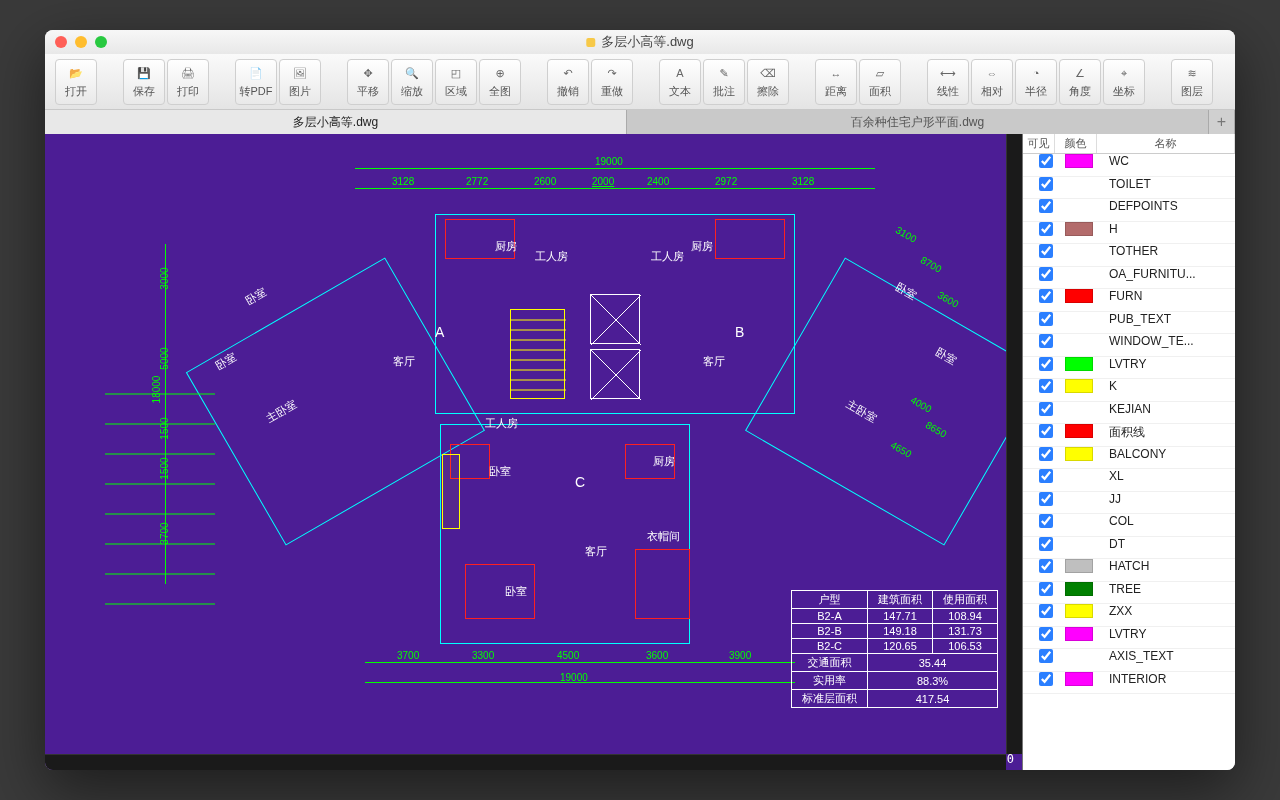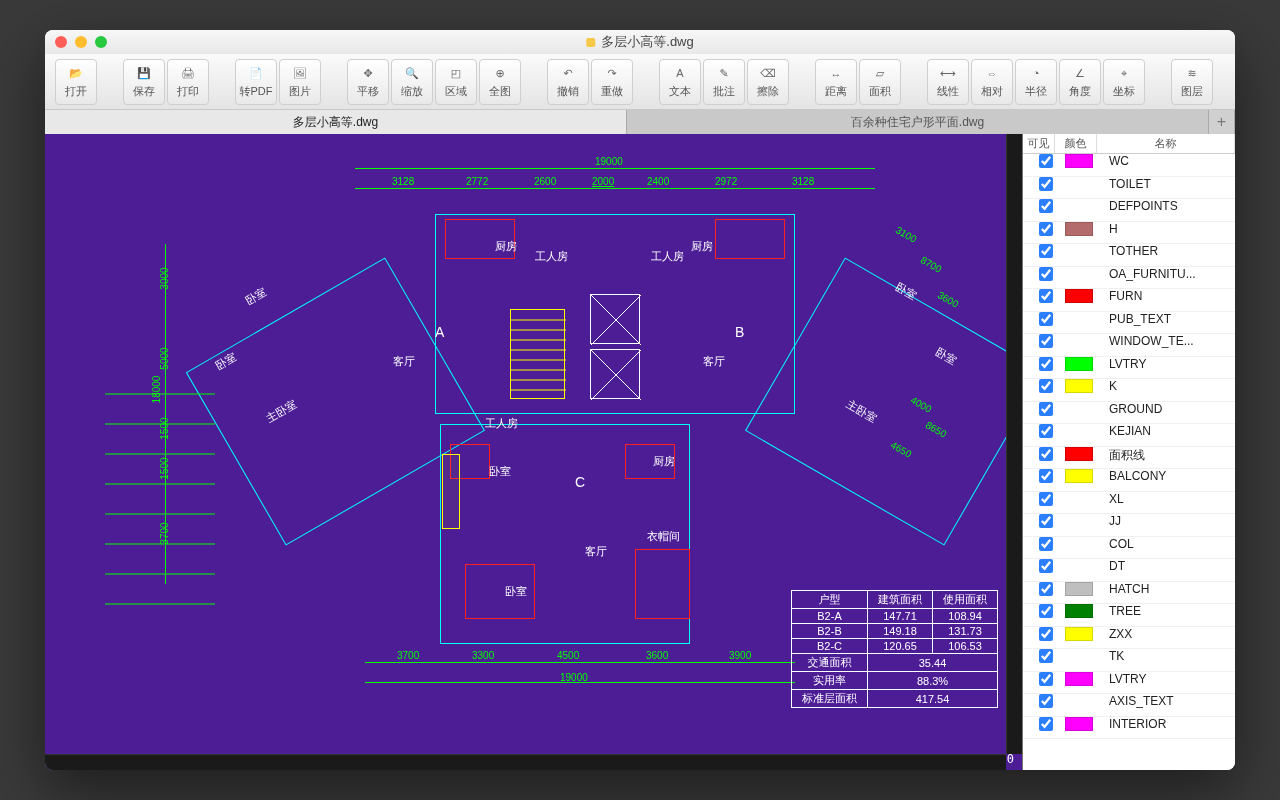--- a/index.html
+++ b/index.html
@@ -421,25 +421,20 @@
             <span class="lname">LVTRY</span>
           </div>
           <div class="lrow">
             <input type="checkbox" checked="" style="">
             <span class="swatch" style="background:#ffff00;"></span>
             <span class="lname">K</span>
           </div>
           <div class="lrow">
             <input type="checkbox" checked="" style="">
             <span class="swatch" style="background:transparent;border:none"></span>
-            <span class="lname">GROUND</span>
-          </div>
-          <div class="lrow">
-            <input type="checkbox" checked="" style="">
-            <span class="swatch" style="background:transparent;border:none"></span>
             <span class="lname">KEJIAN</span>
           </div>
           <div class="lrow">
             <input type="checkbox" checked="" style="">
             <span class="swatch" style="background:#ff0000;"></span>
             <span class="lname">面积线</span>
           </div>
           <div class="lrow">
             <input type="checkbox" checked="" style="">
             <span class="swatch" style="background:#ffff00;"></span>
@@ -472,25 +467,20 @@
           </div>
           <div class="lrow">
             <input type="checkbox" checked="" style="">
             <span class="swatch" style="background:#008000;"></span>
             <span class="lname">TREE</span>
           </div>
           <div class="lrow">
             <input type="checkbox" checked="" style="">
             <span class="swatch" style="background:#ffff00;"></span>
             <span class="lname">ZXX</span>
-          </div>
-          <div class="lrow">
-            <input type="checkbox" checked="" style="">
-            <span class="swatch" style="background:transparent;border:none"></span>
-            <span class="lname">TK</span>
           </div>
           <div class="lrow">
             <input type="checkbox" checked="" style="">
             <span class="swatch" style="background:#ff00ff;"></span>
             <span class="lname">LVTRY</span>
           </div>
           <div class="lrow">
             <input type="checkbox" checked="" style="">
             <span class="swatch" style="background:transparent;border:none"></span>
             <span class="lname">AXIS_TEXT</span>

